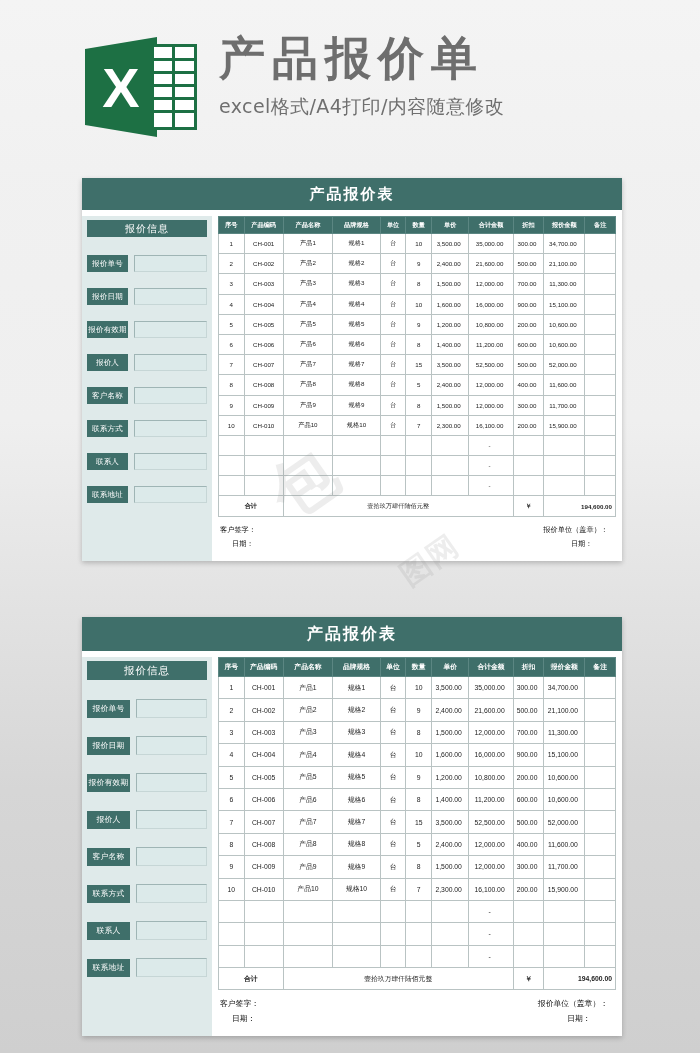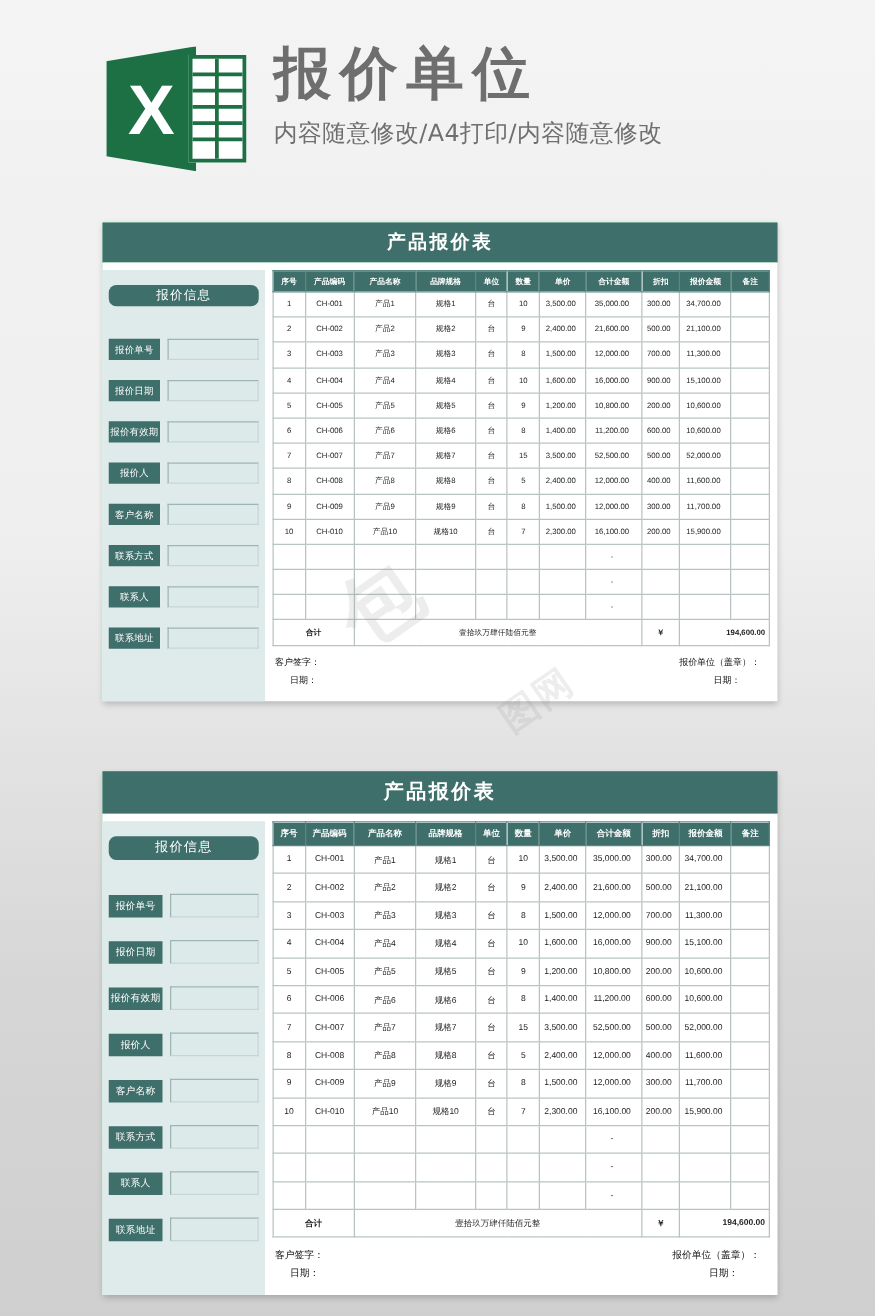--- a/index.html
+++ b/index.html
@@ -118,22 +118,21 @@
     background: #dfeaea;
     padding: 0 0 6px 0;
     margin: 0 0 0 0;
   }
   .sidebar-head {
     background: #3f6f6a;
     color: #fff;
     text-align: center;
     font-size: 10px;
     letter-spacing: 1px;
-    margin: 12px 5px;
-    border-radius: 6px;
+    margin: 4px 5px;
   }
   .copy1 .sidebar-head { height: 17px; line-height: 17px; }
   .copy2 .sidebar-head { height: 19px; line-height: 19px; font-size: 10.5px; }
 
   .field-list { padding: 6px 5px 0 5px; }
   .field-row {
     display: flex;
     align-items: center;
   }
   .copy1 .field-row { height: 33px; }
@@ -249,22 +248,22 @@
     <div class="grid">
       <i style="left:0;top:11px;width:100%;height:3px;"></i>
       <i style="left:0;top:24px;width:100%;height:3px;"></i>
       <i style="left:0;top:37px;width:100%;height:3px;"></i>
       <i style="left:0;top:50px;width:100%;height:3px;"></i>
       <i style="left:0;top:63px;width:100%;height:3px;"></i>
       <i style="left:18px;top:0;width:3px;height:100%;"></i>
     </div>
   </div>
   <div class="titleblock">
-    <div class="maintitle">报价单位</div>
-    <div class="subtitle">内容随意修改/A4打印/内容随意修改</div>
+    <div class="maintitle">产品报价单</div>
+    <div class="subtitle">excel格式/A4打印/内容随意修改</div>
   </div>
 </div>
 
 <div class="sheet copy1">
   <div class="sheet-title">产品报价表</div>
   <div class="sheet-body">
     <div class="sidebar">
       <div class="sidebar-head">报价信息</div>
       <div class="field-list">
           <div class="field-row">

